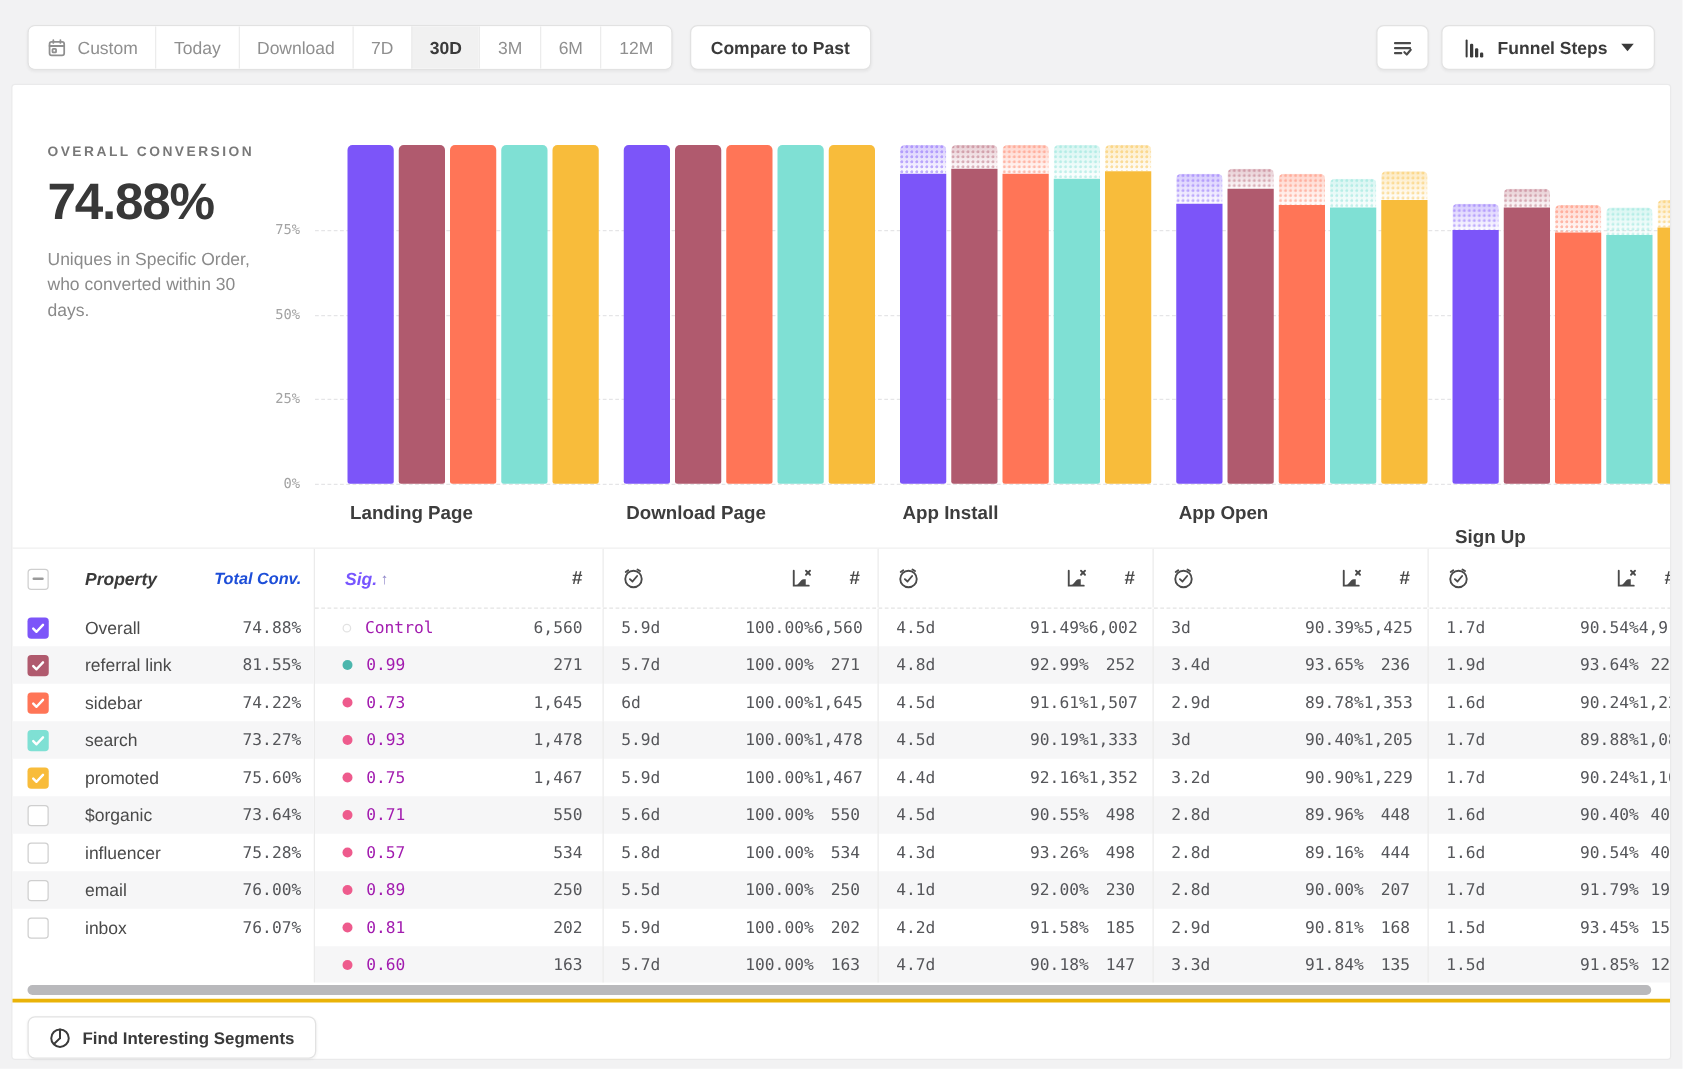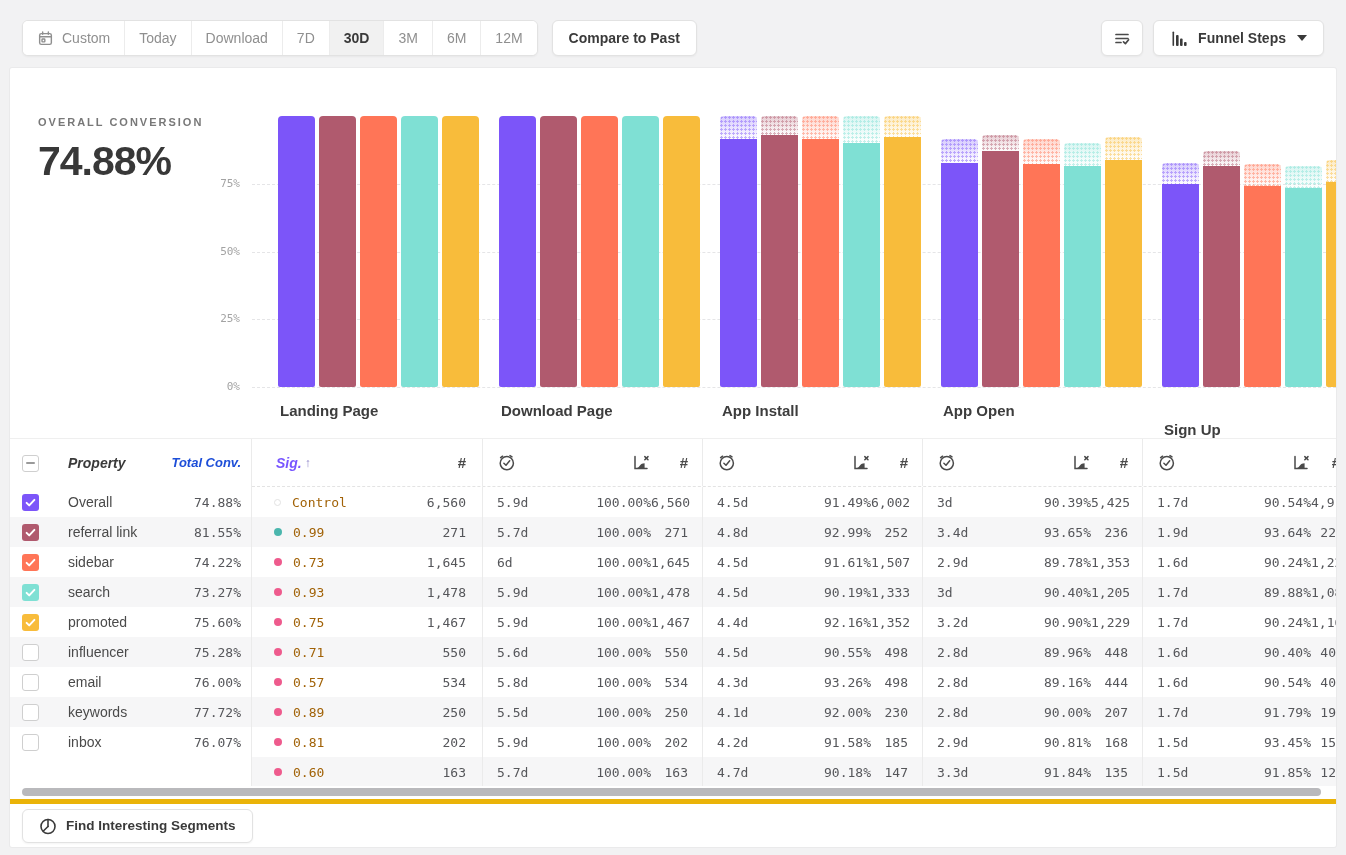--- a/index.html
+++ b/index.html
@@ -59,28 +59,28 @@
   .hash { font-size:15px; font-weight:600; color:#4a4a4a; }
   .rhead .sig-group .hash { margin-left:auto; padding-right:16px; }
   .tgroup .c2 { justify-self:end; }
   .tgroup .c3 { justify-self:end; padding-right:14px; }
   .tgroup.last .c3 { padding-right:26px; }
   .rhead .tgroup.last .c3 { padding-right:22px; }
   .trow { height:30px; display:flex; align-items:center; width:1110px; }
   .trow .sig-group { font-size:13px; color:#55565a; }
   .sigdot { width:8px; height:8px; border-radius:50%; margin-left:22px; flex:none; }
   .sigdot.hollow { background:#fff; border:1.5px solid #e2e2e2; width:7px; height:7px; }
-  .sigval { margin-left:11px; font-size:13px; color:#a16207; }
+  .sigval { margin-left:11px; font-size:13px; color:#a21caf; }
   .sigcnt { margin-left:auto; padding-right:16px; font-size:13px; color:#55565a; }
   .cell { font-size:13px; color:#55565a; }
 
   
   .hscroll { position:relative; height:13px; }
   .hthumb { position:absolute; left:12px; right:15px; top:2px; height:8px; background:#b9b9bc; border-radius:4px; cursor:pointer; }
-  .footer { height:48px; border-top:5px solid #eab308; display:flex; align-items:center; padding-left:12px; }
+  .footer { height:48px; border-top:3px solid #eab308; display:flex; align-items:flex-end; padding-left:12px; }
   .footer .btn { height:34px; font-size:13.5px; }
   .fmsg { margin-left:18px; font-size:13.5px; font-weight:700; color:#3c3c3c; }
   svg { display:block; }
 </style>
 </head>
 <body>
 
 <div class="toolbar">
   <div class="seg">
       <button>
@@ -141,20 +141,21 @@
     <span class="caret"></span>
   </button>
 </div>
 
 <div class="card">
 
   <div class="chart-section">
     <div class="summary">
       <div class="slabel">OVERALL CONVERSION</div>
       <div class="svalue">74.88%</div>
+      <div class="sdesc">Uniques in Specific Order, who converted within 30 days.</div>
     </div>
     <div id="plot">
         <div class="gridline" style="top: 115.75px;"></div>
         <div class="ylab" style="top: 108.75px;">75%</div>
         <div class="gridline" style="top: 183.5px;"></div>
         <div class="ylab" style="top: 176.5px;">50%</div>
         <div class="gridline" style="top: 251.25px;"></div>
         <div class="ylab" style="top: 244.25px;">25%</div>
         <div class="gridline" style="top: 319px;"></div>
         <div class="ylab" style="top: 312px;">0%</div>
@@ -256,32 +257,32 @@
             <span class="cbox checked" style="background: rgb(248, 188, 59);">
               <svg width="13" height="13" viewBox="0 0 16 16" fill="none" stroke="#fff" stroke-width="2.4" stroke-linecap="round" stroke-linejoin="round">
                 <path d="M3.2 8.4 L6.4 11.6 L12.8 4.8"></path>
               </svg>
             </span>
             <span class="pname">promoted</span>
             <span class="ptotal mono">75.60%</span>
           </div>
           <div class="lrow">
             <span class="cbox"></span>
+            <span class="pname">$organic</span>
+            <span class="ptotal mono">73.64%</span>
+          </div>
+          <div class="lrow">
+            <span class="cbox"></span>
             <span class="pname">influencer</span>
             <span class="ptotal mono">75.28%</span>
           </div>
           <div class="lrow">
             <span class="cbox"></span>
             <span class="pname">email</span>
             <span class="ptotal mono">76.00%</span>
-          </div>
-          <div class="lrow">
-            <span class="cbox"></span>
-            <span class="pname">keywords</span>
-            <span class="ptotal mono">77.72%</span>
           </div>
           <div class="lrow">
             <span class="cbox"></span>
             <span class="pname">inbox</span>
             <span class="ptotal mono">76.07%</span>
           </div>
         </div>
     </div>
     <div class="tright">
       <div class="tright-inner">

